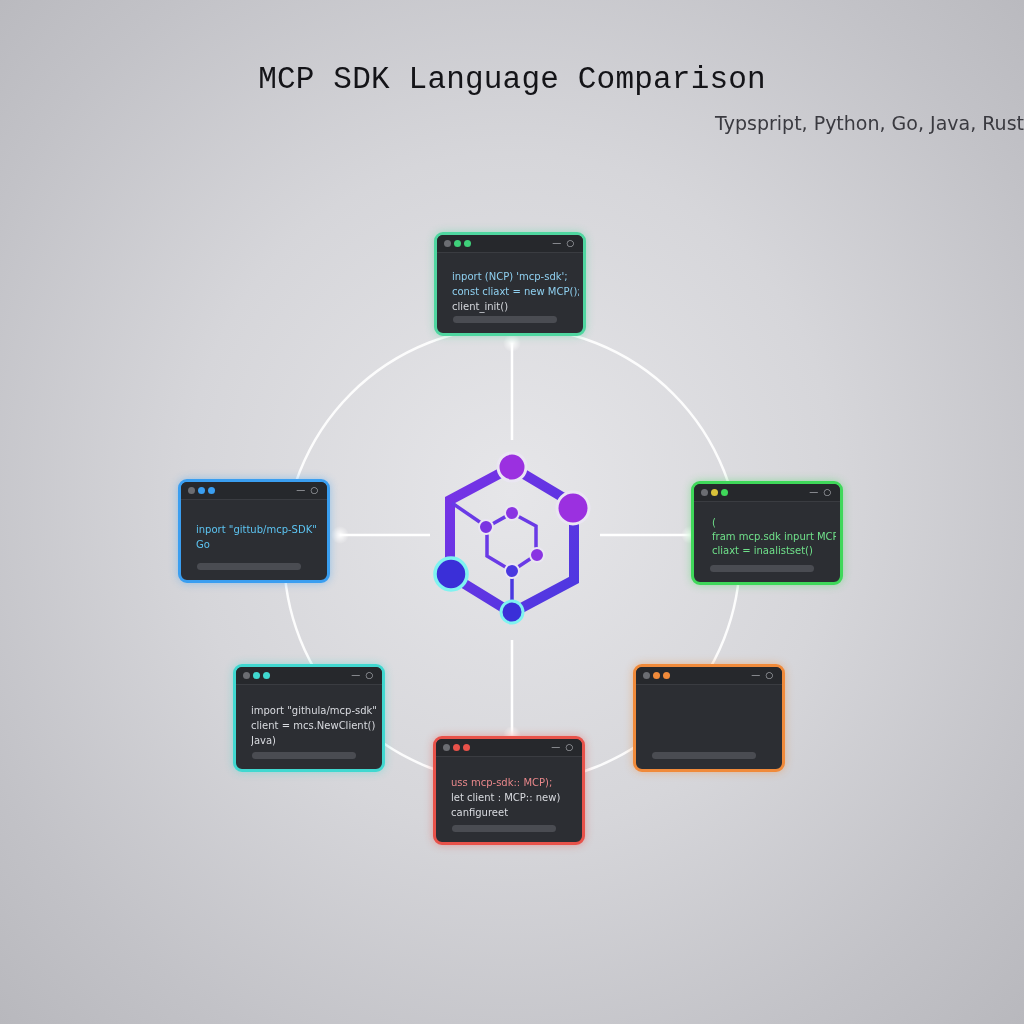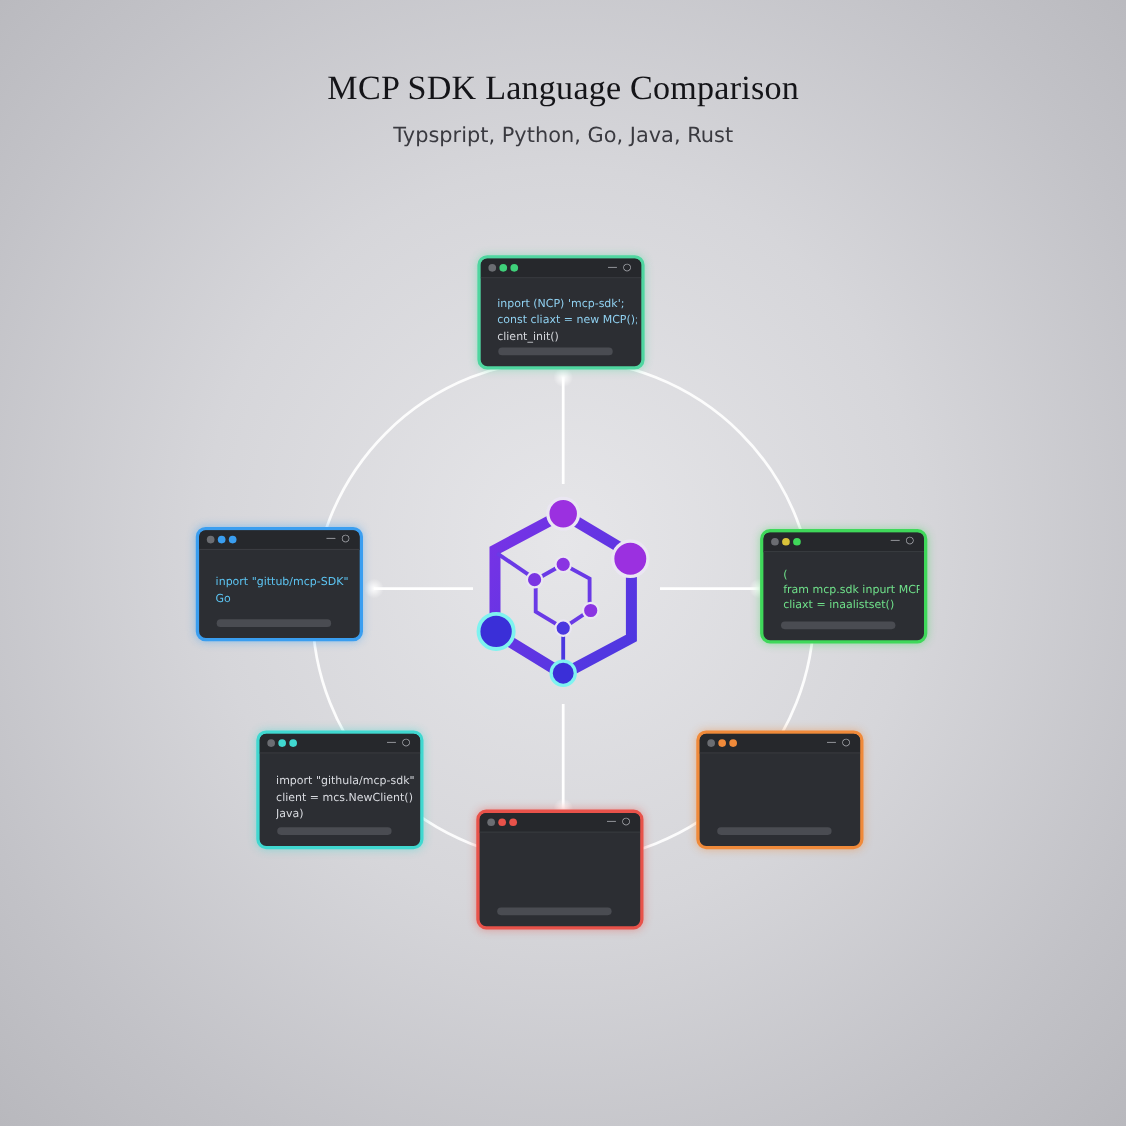--- a/index.html
+++ b/index.html
@@ -4,24 +4,24 @@
 <style>
   html, body { margin: 0; padding: 0; }
   body {
     width: 1024px; height: 1024px; overflow: hidden; position: relative;
     background: radial-gradient(ellipse at 50% 48%, #e6e6e9 0%, #d6d6da 45%, #c2c2c7 80%, #b8b8bd 100%);
     font-family: "Liberation Sans", sans-serif;
   }
   .title {
     position: absolute; left: 0; width: 1024px; top: 62px; text-align: center;
     font-size: 31px; color: #141418; letter-spacing: 0.2px;
-    font-family: Liberation Serif, serif;
+    font-family: Liberation Mono, monospace;
   }
   .subtitle {
-    position: absolute; left: 0; width: 1024px; top: 112px; text-align: center;
+    position: absolute; left: 0; width: 1024px; top: 112px; text-align: right;
     font-size: 19px; color: #3a3a40;
     font-family: "DejaVu Sans", sans-serif;
   }
   svg.diagram { position: absolute; left: 0; top: 0; }
 
   .win {
     position: absolute; width: 152px; height: 104px; box-sizing: border-box;
     border-radius: 9px; background: #2c2e33; border: 3px solid #4fd6a0;
     overflow: hidden;
   }
@@ -157,20 +157,25 @@
   <div class="scroll"></div>
 </div>
 
 <div class="win" style="left:433px; top:736px; border-color:#e8524a; box-shadow:0 0 8px rgba(232,82,74,0.45); height:109px;">
   <div class="bar">
     <span class="dot d1"></span>
     <span class="dot d2" style="background:#e8524a"></span>
     <span class="dot d3" style="background:#e8524a"></span>
     <span class="ctrl">— ○</span>
   </div>
+  <div class="code" style="color:#d9dbe0; top:36px;">
+    <div style="color:#e8878a">uss mcp-sdk:: MCP);</div>
+    <div>let client : MCP:: new)</div>
+    <div>canfigureet</div>
+  </div>
   <div class="scroll"></div>
 </div>
 
 <div class="win" style="left:633px; top:664px; border-color:#f08a3a; box-shadow:0 0 8px rgba(240,138,58,0.45); height:108px;">
   <div class="bar">
     <span class="dot d1"></span>
     <span class="dot d2" style="background:#f08a3a"></span>
     <span class="dot d3" style="background:#f08a3a"></span>
     <span class="ctrl">— ○</span>
   </div>

